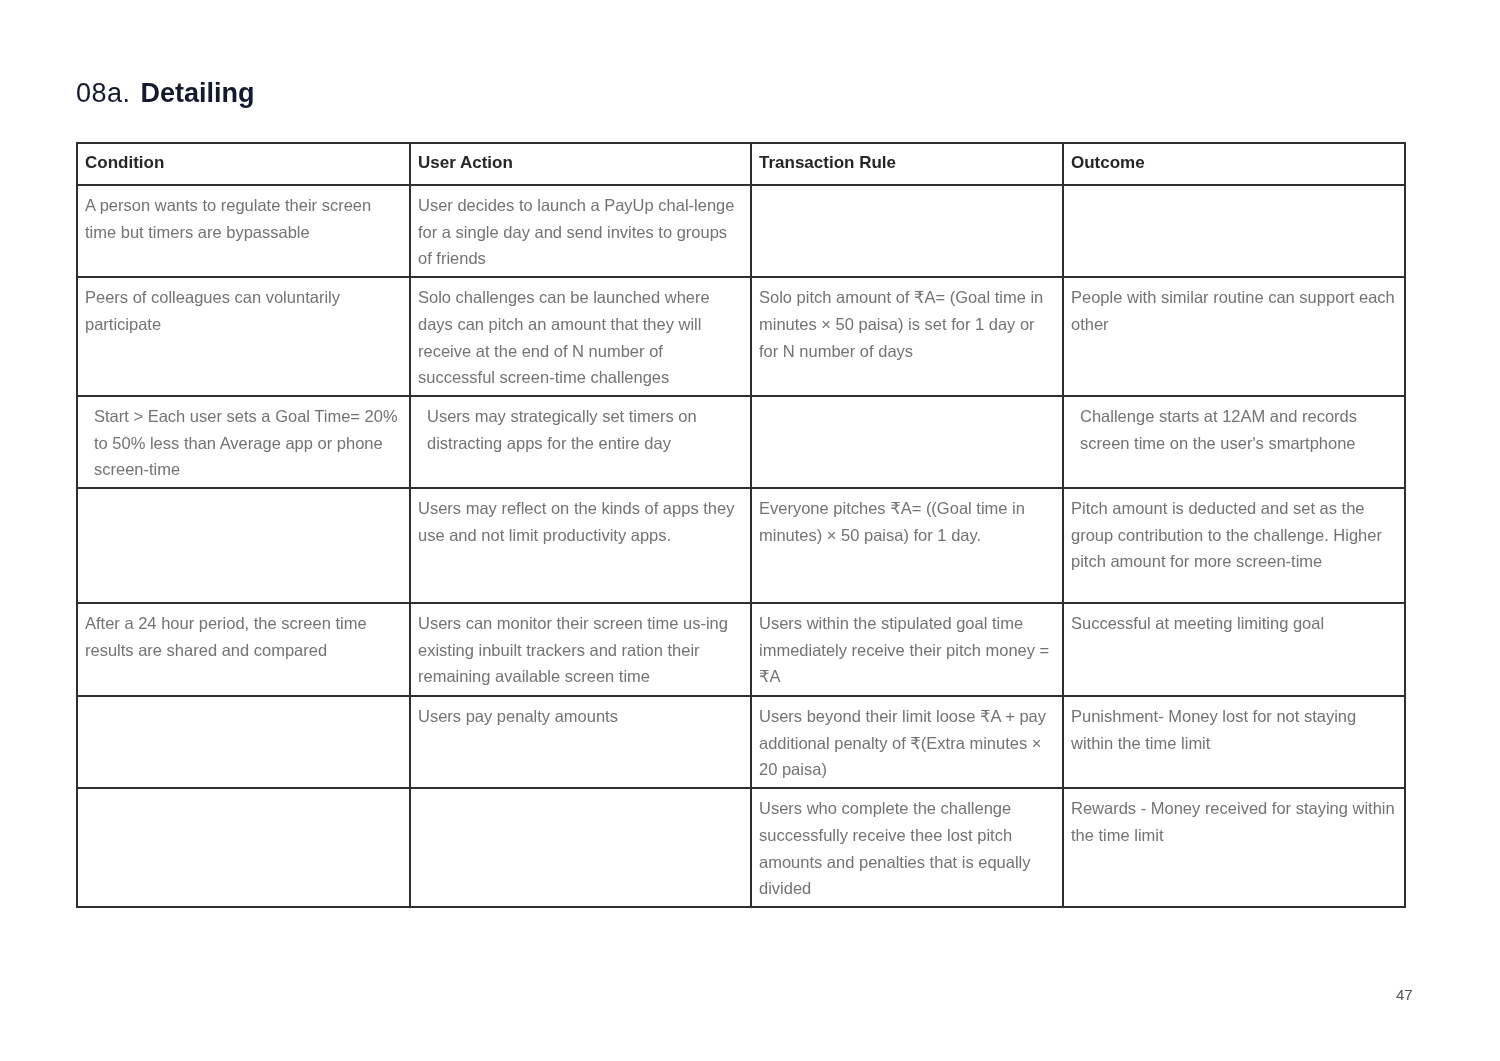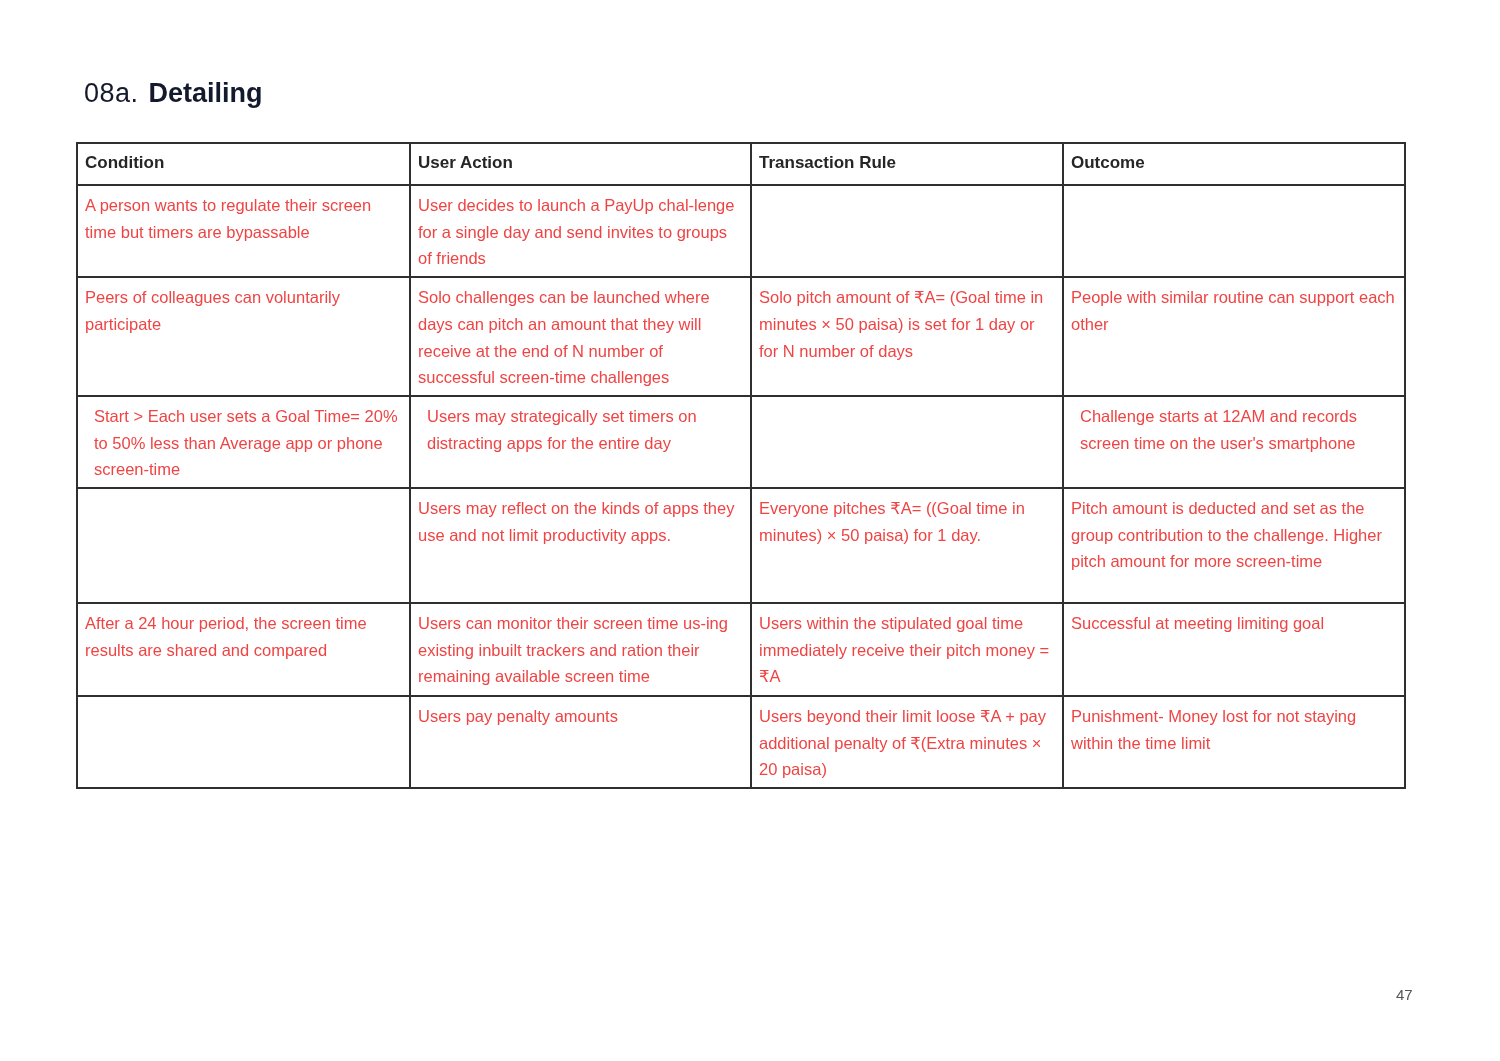--- a/index.html
+++ b/index.html
@@ -10,21 +10,21 @@
     body {
       width: 1500px;
       height: 1061px;
       position: relative;
       overflow: hidden;
       font-family: "Liberation Sans", "DejaVu Sans", sans-serif;
       color: #2b2b2b;
     }
     .page-title {
       position: absolute;
-      left: 84px;
+      left: 76px;
       top: 76px;
       font-size: 27px;
       line-height: 34px;
       color: #141a2e;
       white-space: nowrap;
     }
     .page-title .num {
       font-weight: normal;
       letter-spacing: 0.5px;
       margin-right: 10px;
@@ -44,21 +44,21 @@
     }
     table.detail col.c1 { width: 333px; }
     table.detail col.c2 { width: 341px; }
     table.detail col.c3 { width: 312px; }
     table.detail col.c4 { width: 342px; }
     table.detail th, table.detail td {
       border: 2px solid #2f2f2f;
       vertical-align: top;
       text-align: left;
       padding: 6px 7px 4px 7px;
-      color: #ef4444;
+      color: #737373;
     }
     table.detail th {
       font-weight: bold;
       font-size: 17px;
       height: 30px;
       color: #262626;
     }
     tr.r1 td { height: 77px; }
     tr.r2 td { height: 103px; }
     tr.r3 td { height: 77px; padding-left: 16px; }
@@ -127,16 +127,22 @@
       <td>Users can monitor their screen time us-ing existing inbuilt trackers and ration their remaining available screen time</td>
       <td>Users within the stipulated goal time immediately receive their pitch money = ₹A</td>
       <td>Successful at meeting limiting goal</td>
     </tr>
     <tr class="r6">
       <td></td>
       <td>Users pay penalty amounts</td>
       <td>Users beyond their limit loose ₹A + pay additional penalty of ₹(Extra minutes × 20 paisa)</td>
       <td>Punishment- Money lost for not staying within the time limit</td>
     </tr>
+    <tr class="r7">
+      <td></td>
+      <td></td>
+      <td>Users who complete the challenge successfully receive thee lost pitch amounts and penalties that is equally divided</td>
+      <td>Rewards - Money received for staying within the time limit</td>
+    </tr>
   </tbody>
 </table>
 
 <div class="page-number">47</div>
 
 </body></html>

